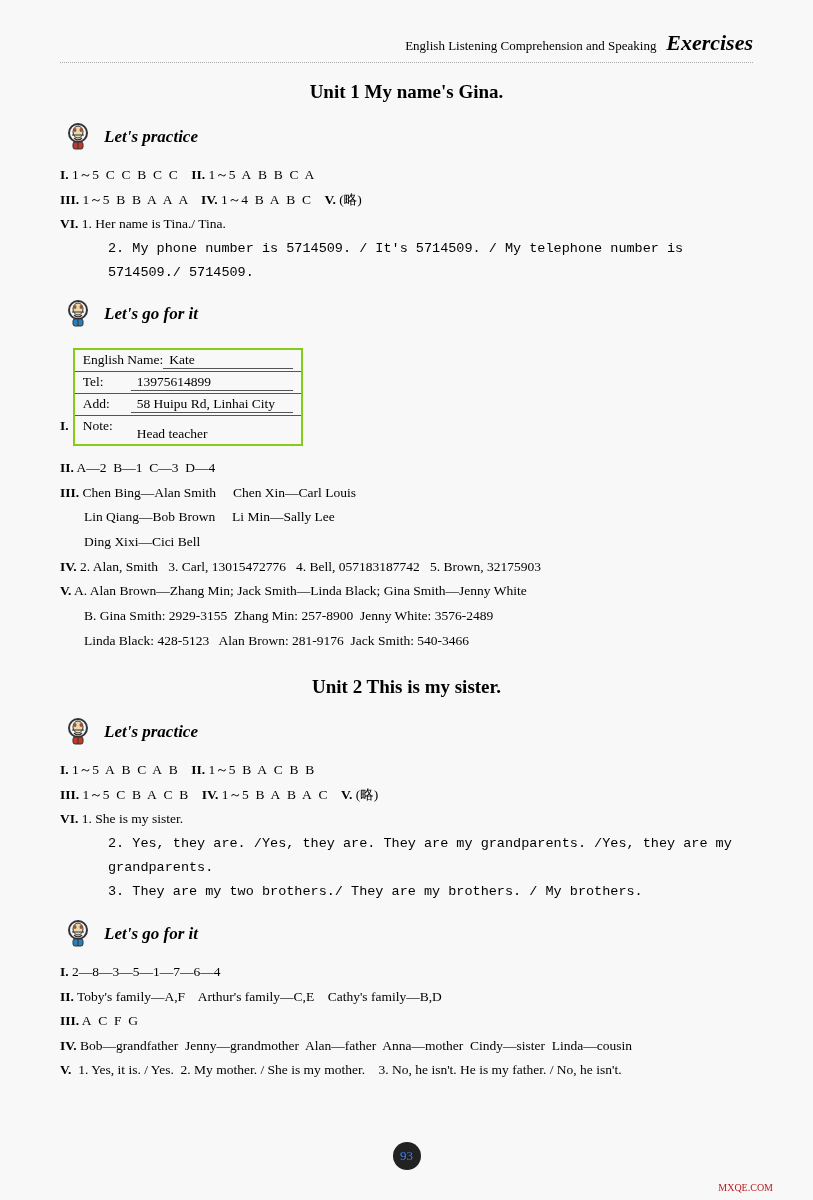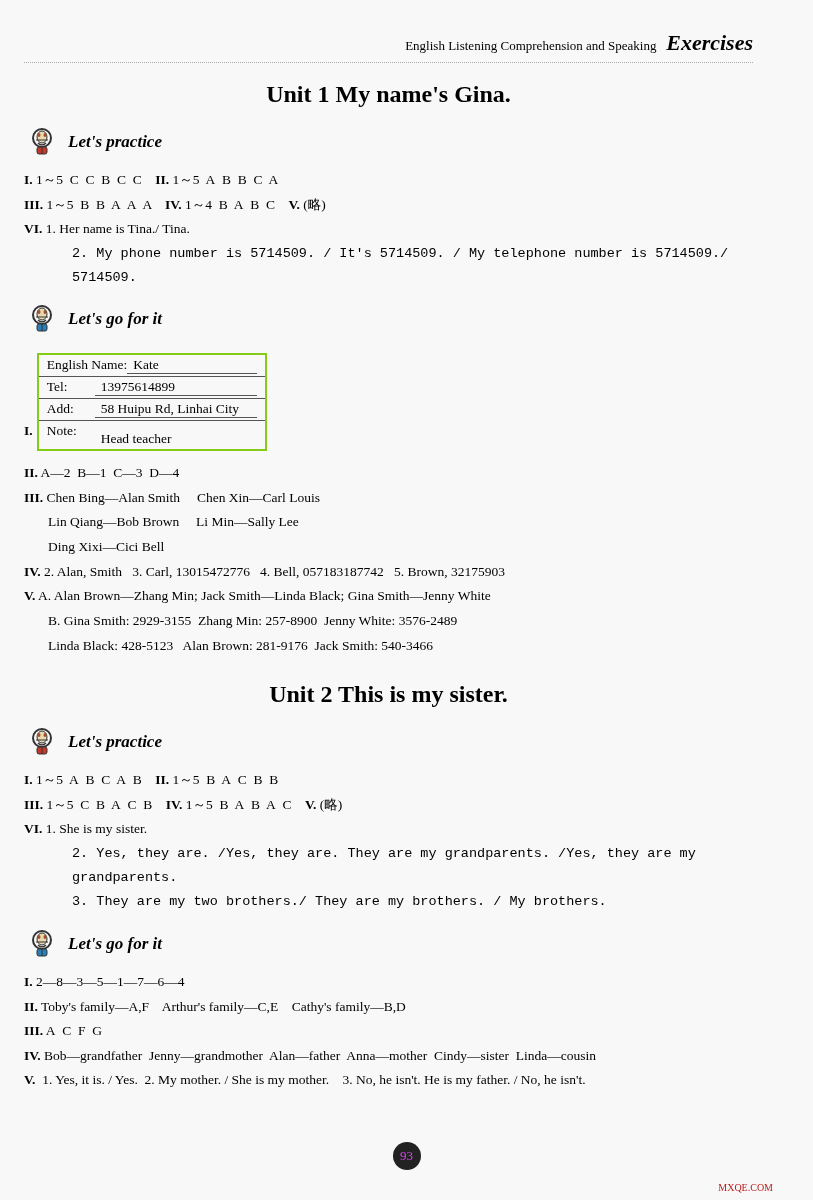--- a/index.html
+++ b/index.html
@@ -9,37 +9,37 @@
       justify-content: center;
       align-items: flex-start;
       min-height: 1200px;
       font-family: "Times New Roman", Times, serif;
     }
     .page {
       width: 813px;
       min-height: 1200px;
       background: #f8f8f8;
       position: relative;
-      padding: 30px 60px 60px 24px;
+      padding: 30px 60px 60px 60px;
     }
     .header {
       text-align: right;
       border-bottom: 1px dotted #aaa;
       padding-bottom: 6px;
       margin-bottom: 18px;
       font-size: 13px;
     }
     .header-title {
       font-style: italic;
       font-size: 22px;
       font-weight: bold;
     }
     .unit-title {
       text-align: center;
-      font-size: 24px;
+      font-size: 19px;
       font-weight: bold;
       margin: 18px 0 16px 0;
     }
     .section-heading {
       display: flex;
       align-items: center;
       font-size: 17px;
       font-weight: bold;
       margin: 12px 0 8px 0;
       font-style: italic;
@@ -81,21 +81,21 @@
       border-bottom: 1px solid #555;
       flex: 1;
       padding-left: 6px;
     }
     .page-number {
       position: absolute;
       bottom: 30px;
       left: 50%;
       transform: translateX(-50%);
       background: #222;
-      color: #d946ef;
+      color: #3b82f6;
       border-radius: 50%;
       width: 28px;
       height: 28px;
       display: flex;
       align-items: center;
       justify-content: center;
       font-size: 13px;
     }
     .watermark {
       position: absolute;

